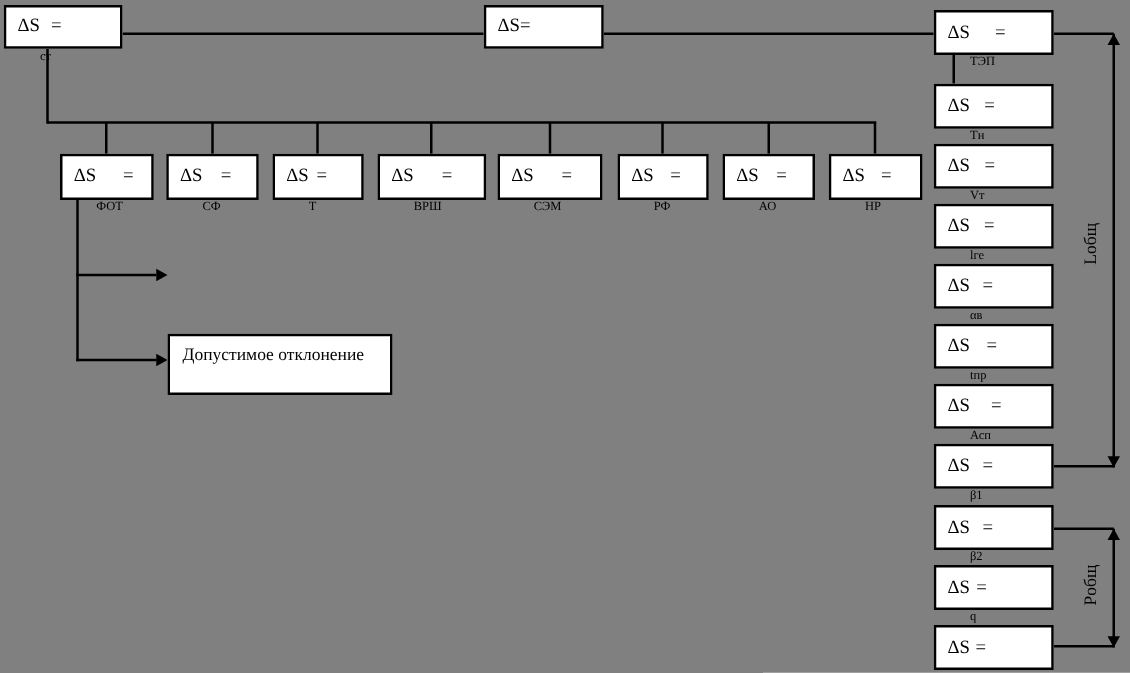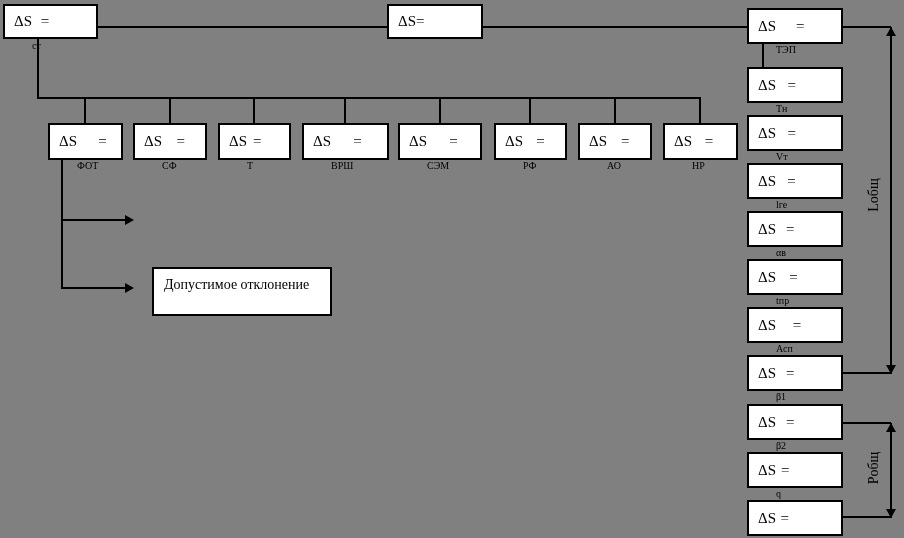--- a/index.html
+++ b/index.html
@@ -185,15 +185,15 @@
     <span>ΔS</span>
       <sub>q</sub>
       <span>=</span>
   </div>
   <div class="box" style="left:747px; top:500px; width:96px; height:36px;">
     <span>ΔS</span>
       <sub>γ</sub>
       <span>=</span>
   </div>
 
-  <div class="txtbox" style="left:152px; top:267px; width:180px; height:49px;">Допустимое отклонение</div>
+  <div class="txtbox" style="left:134px; top:267px; width:180px; height:49px;">Допустимое отклонение</div>
 
 </div>
 
 </body></html>

